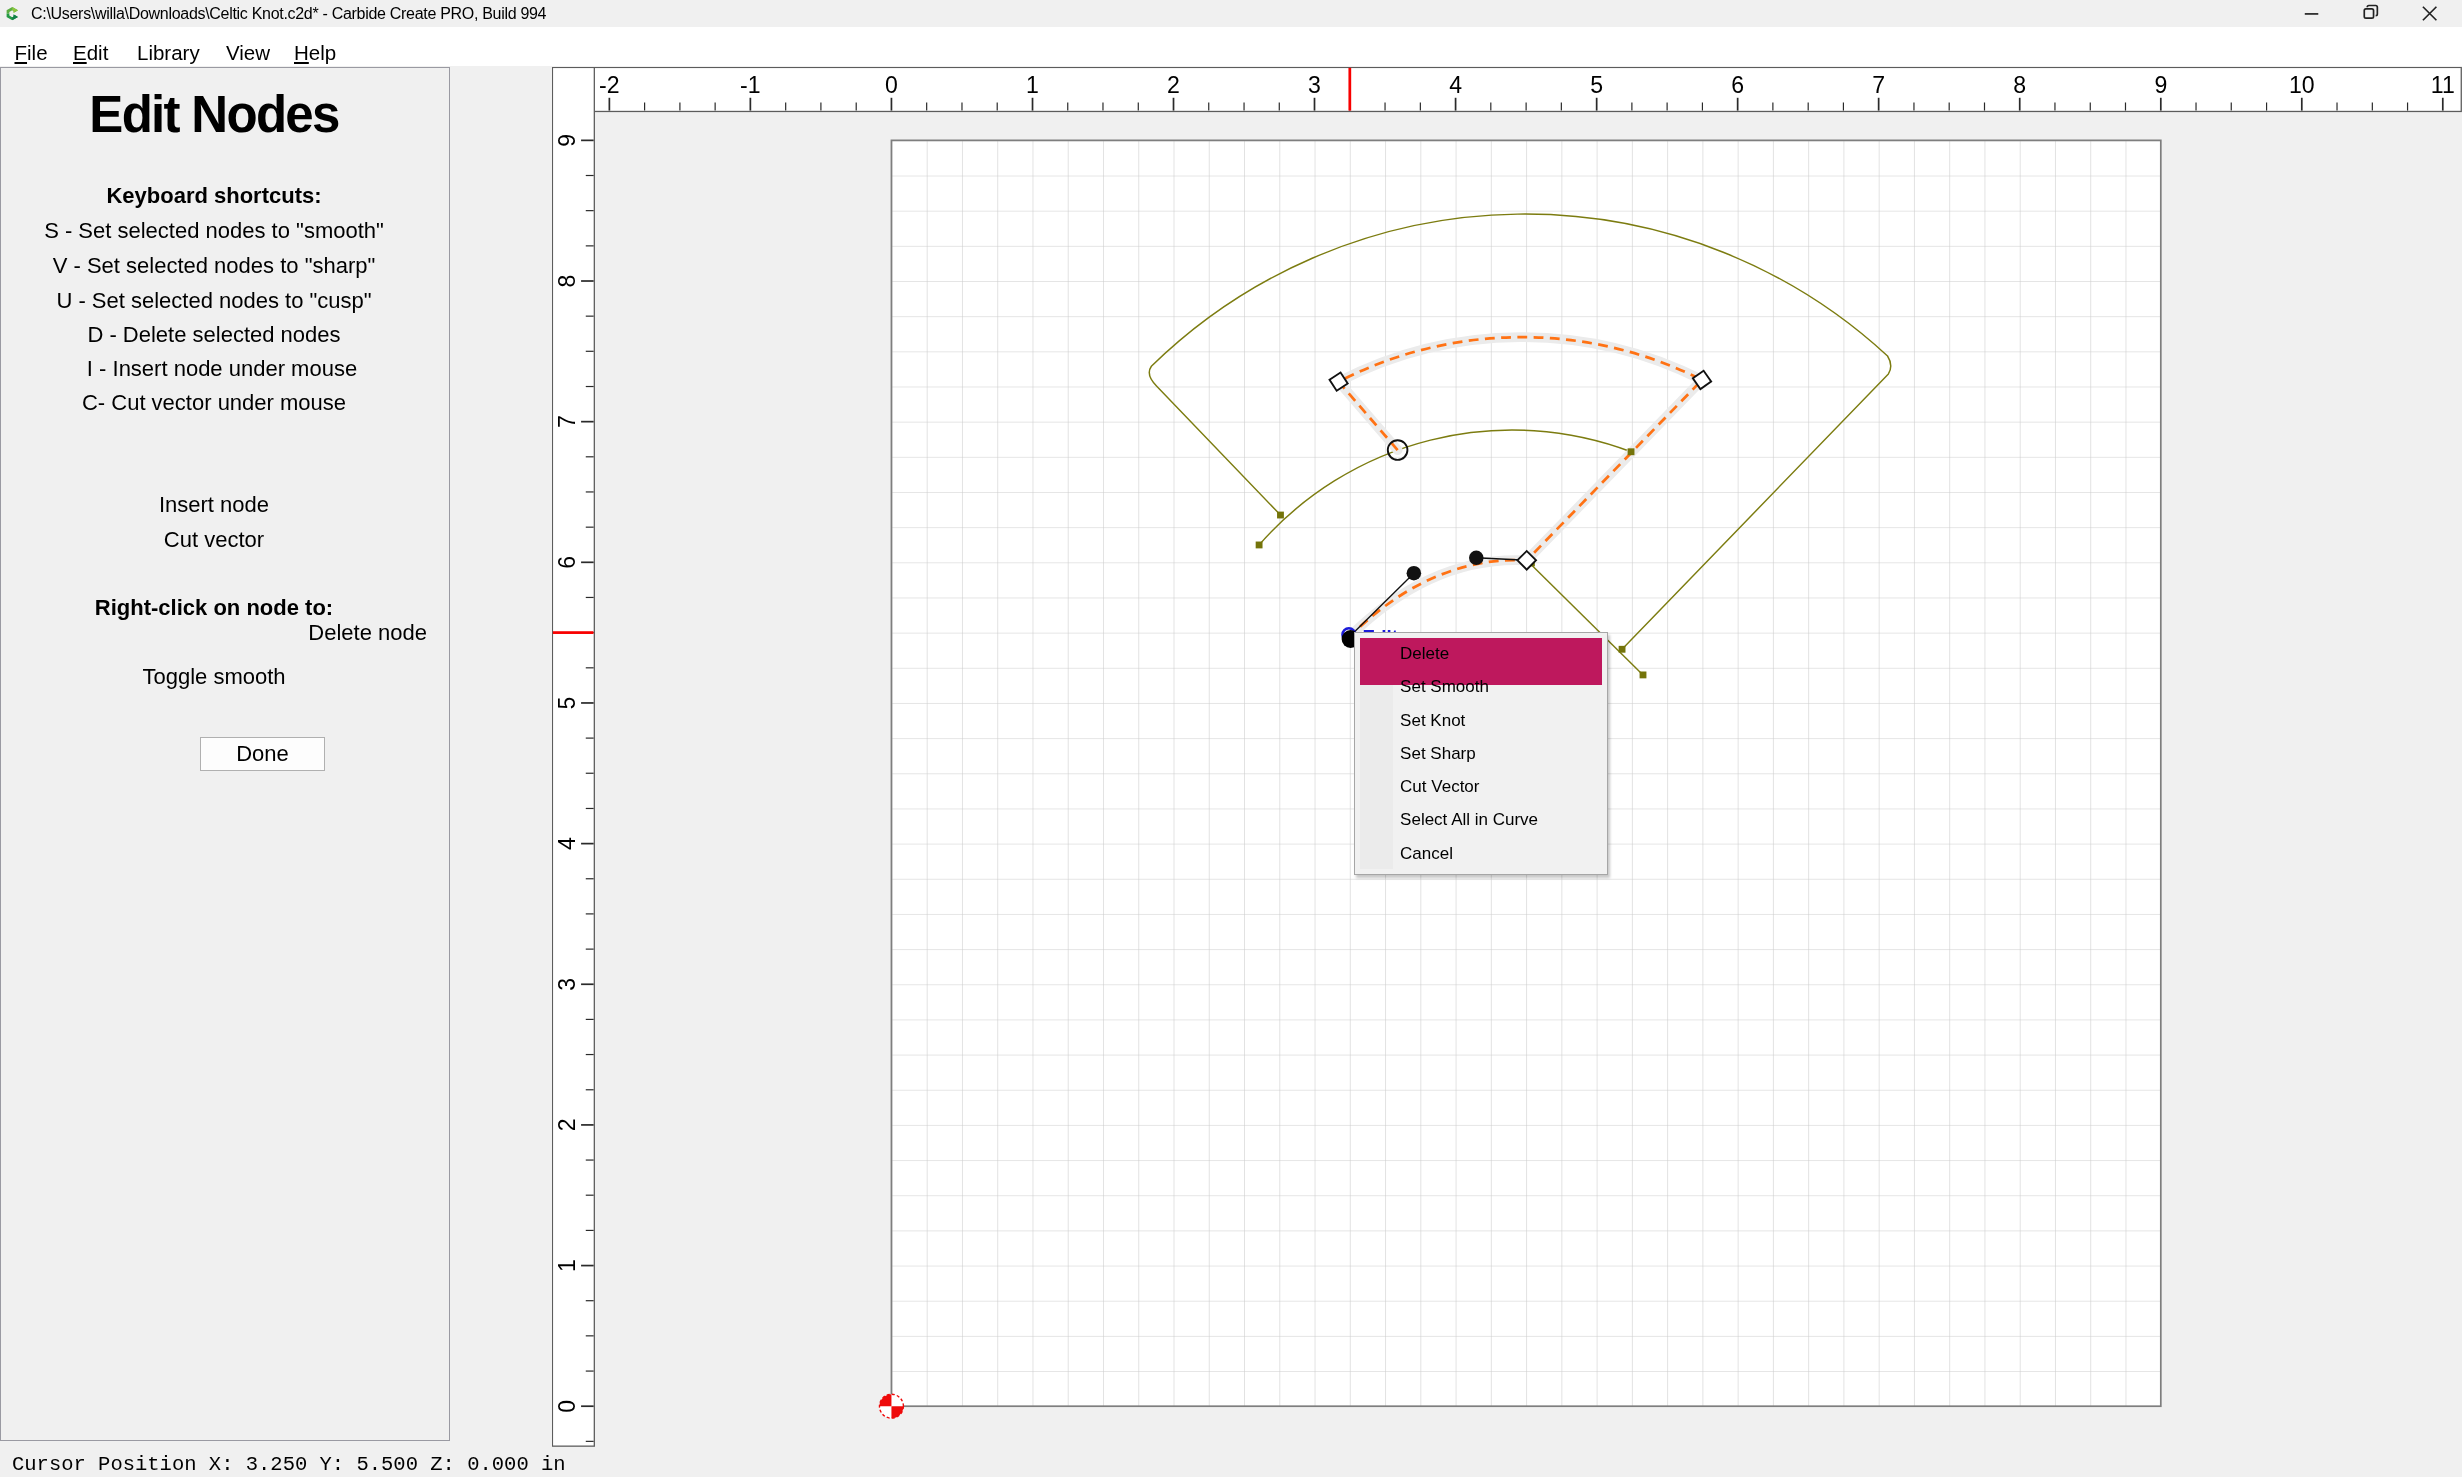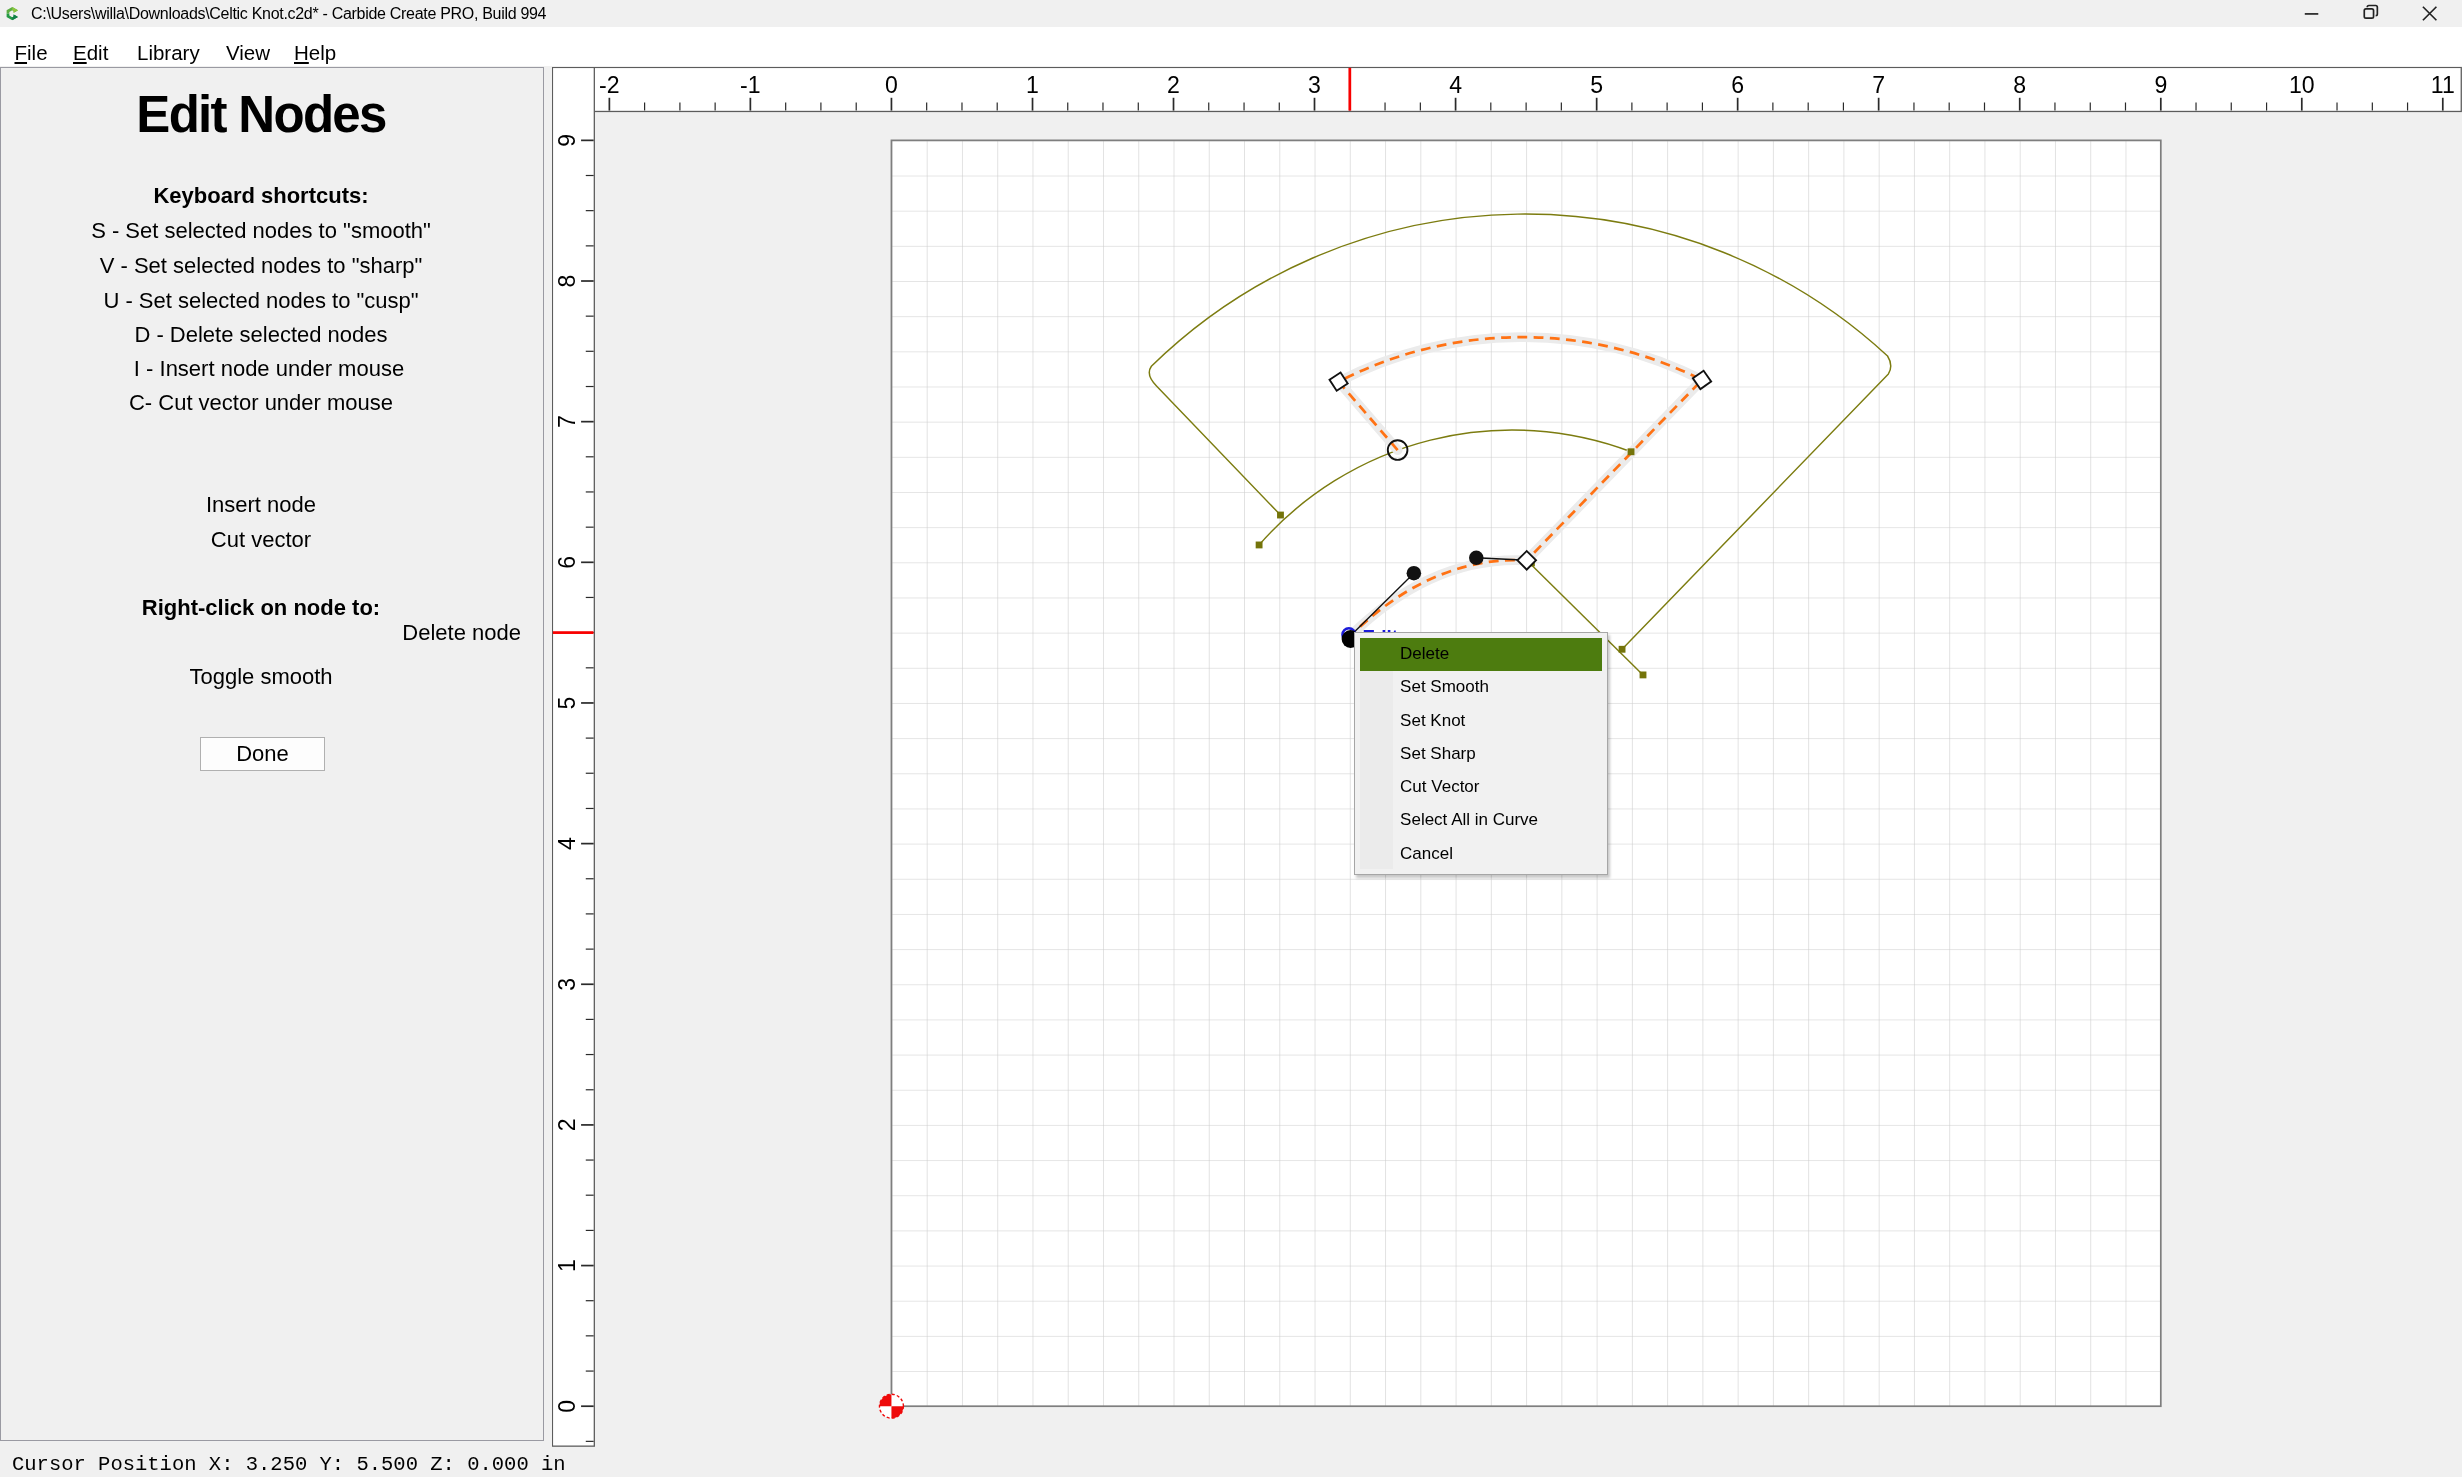--- a/index.html
+++ b/index.html
@@ -27,21 +27,21 @@
         <path d="M 89,8.5 a2,2 0 0 1 2,-2 h8 a2,2 0 0 1 2,2 v8 a2,2 0 0 1 -2,2" fill="none" stroke="#222" stroke-width="2"></path>
         <path d="M 155,8 L 171,24 M 171,8 L 155,24" stroke="#222" stroke-width="2"></path>
       </svg>
     </div>
 <div style="position:absolute;left:0;top:27px;width:2462px;height:39px;background:#fff"></div>
     <div style="position:absolute;left:14.5px;top:41px;height:26px;line-height:26px;font:20.5px 'Liberation Sans',sans-serif;color:#000"><u>F</u>ile</div>
     <div style="position:absolute;left:73px;top:41px;height:26px;line-height:26px;font:20.5px 'Liberation Sans',sans-serif;color:#000"><u>E</u>dit</div>
     <div style="position:absolute;left:137px;top:41px;height:26px;line-height:26px;font:20.5px 'Liberation Sans',sans-serif;color:#000">Library</div>
     <div style="position:absolute;left:226px;top:41px;height:26px;line-height:26px;font:20.5px 'Liberation Sans',sans-serif;color:#000">View</div>
     <div style="position:absolute;left:294px;top:41px;height:26px;line-height:26px;font:20.5px 'Liberation Sans',sans-serif;color:#000"><u>H</u>elp</div>
-<div style="position:absolute;left:0px;top:67px;width:544px;height:1374px;background:#f0f0f0;border:0.9px solid #9a9aa2;box-sizing:border-box">
+<div style="position:absolute;left:0px;top:67px;width:450px;height:1374px;background:#f0f0f0;border:0.9px solid #9a9aa2;box-sizing:border-box">
       <div style="position:absolute;left:0;right:22px;top:17px;height:77px;text-align:center;font:bold 51px 'Liberation Sans',sans-serif;letter-spacing:-1.7px;color:#000">Edit Nodes</div>
       <div style="position:absolute;left:0;right:22px;top:115px;height:34px;line-height:34px;text-align:center;font:bold 22px 'Liberation Sans',sans-serif;color:#000">Keyboard shortcuts:</div>
       <div style="position:absolute;left:0;right:22px;top:150px;height:34px;line-height:34px;text-align:center;font:22px 'Liberation Sans',sans-serif;color:#000">S - Set selected nodes to "smooth"</div>
       <div style="position:absolute;left:0;right:22px;top:185px;height:34px;line-height:34px;text-align:center;font:22px 'Liberation Sans',sans-serif;color:#000">V - Set selected nodes to "sharp"</div>
       <div style="position:absolute;left:0;right:22px;top:254px;height:34px;line-height:34px;text-align:center;font:22px 'Liberation Sans',sans-serif;color:#000">D - Delete selected nodes</div>
       <div style="position:absolute;left:0;right:22px;top:220px;height:34px;line-height:34px;text-align:center;font:22px 'Liberation Sans',sans-serif;color:#000">U - Set selected nodes to "cusp"</div>
       <div style="position:absolute;left:16px;right:22px;top:288px;height:34px;line-height:34px;text-align:center;font:22px 'Liberation Sans',sans-serif;color:#000">I - Insert node under mouse</div>
       <div style="position:absolute;left:0;right:22px;top:322px;height:34px;line-height:34px;text-align:center;font:22px 'Liberation Sans',sans-serif;color:#000">C- Cut vector under mouse</div>
       <div style="position:absolute;left:0;right:22px;top:424px;height:34px;line-height:34px;text-align:center;font:22px 'Liberation Sans',sans-serif;color:#000">Insert node</div>
       <div style="position:absolute;left:0;right:22px;top:459px;height:34px;line-height:34px;text-align:center;font:22px 'Liberation Sans',sans-serif;color:#000">Cut vector</div>
@@ -201,21 +201,21 @@
       <text transform="translate(673 821.8) rotate(-90)" font-size="27" text-anchor="middle" fill="#000">5</text>
       <text transform="translate(673 657.3) rotate(-90)" font-size="27" text-anchor="middle" fill="#000">6</text>
       <text transform="translate(673 492.8) rotate(-90)" font-size="27" text-anchor="middle" fill="#000">7</text>
       <text transform="translate(673 328.3) rotate(-90)" font-size="27" text-anchor="middle" fill="#000">8</text>
       <text transform="translate(673 163.8) rotate(-90)" font-size="27" text-anchor="middle" fill="#000">9</text>
       <rect x="1577.5" y="79" width="3.2" height="50.0" fill="#f80000"></rect>
       <rect x="647" y="737.9" width="47.5" height="3.2" fill="#f80000"></rect>
     </svg>
 <div style="position:absolute;left:1354px;top:632px;width:254px;height:243px;background:#f1f1f1;border:0.9px solid #a6a6a6;box-sizing:border-box;box-shadow:1.7px 2.6px 2.6px rgba(0,0,0,0.22)">
       <div style="position:absolute;left:5.1px;top:5.1px;bottom:5.1px;width:32.5px;background:#ebebeb"></div>
-      <div style="position:absolute;left:5.1px;right:5.1px;top:5.1px;height:33px;background:#4d7c0f;padding-left:40px;font:17px/32px 'Liberation Sans',sans-serif;color:#000">Delete</div>
+      <div style="position:absolute;left:5.1px;right:5.1px;top:5.1px;height:47px;background:#be185d;padding-left:40px;font:17px/32px 'Liberation Sans',sans-serif;color:#000">Delete</div>
       <div style="position:absolute;left:5.1px;right:5.1px;top:38px;height:33px;padding-left:40px;font:17px/32px 'Liberation Sans',sans-serif;color:#000">Set Smooth</div>
       <div style="position:absolute;left:5.1px;right:5.1px;top:72px;height:33px;padding-left:40px;font:17px/32px 'Liberation Sans',sans-serif;color:#000">Set Knot</div>
       <div style="position:absolute;left:5.1px;right:5.1px;top:105px;height:33px;padding-left:40px;font:17px/32px 'Liberation Sans',sans-serif;color:#000">Set Sharp</div>
       <div style="position:absolute;left:5.1px;right:5.1px;top:138px;height:33px;padding-left:40px;font:17px/32px 'Liberation Sans',sans-serif;color:#000">Cut Vector</div>
       <div style="position:absolute;left:5.1px;right:5.1px;top:171px;height:33px;padding-left:40px;font:17px/32px 'Liberation Sans',sans-serif;color:#000">Select All in Curve</div>
       <div style="position:absolute;left:5.1px;right:5.1px;top:205px;height:33px;padding-left:40px;font:17px/32px 'Liberation Sans',sans-serif;color:#000">Cancel</div>
     </div>
 <div style="position:absolute;left:12px;top:1453px;width:1026px;height:29px;font:20.5px 'Liberation Mono',monospace;color:#000;white-space:pre">Cursor Position X: 3.250 Y: 5.500 Z: 0.000 in</div>
 </div>
 

